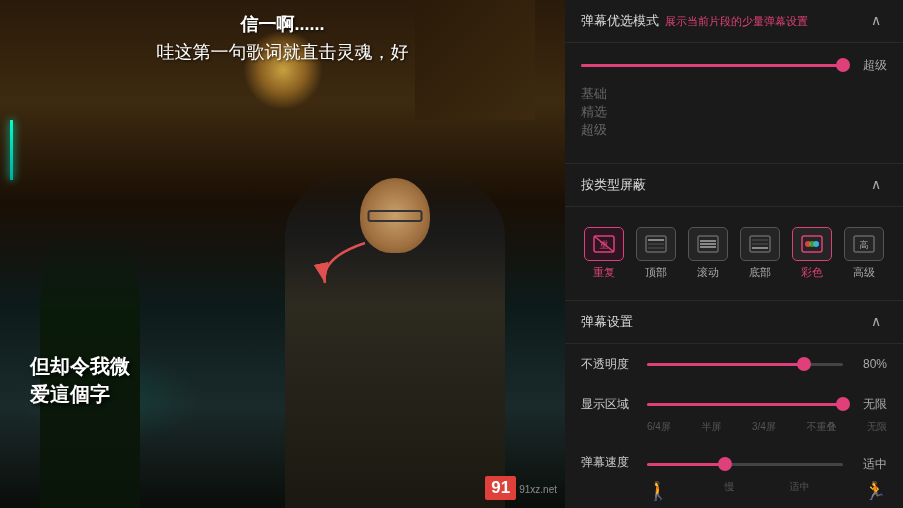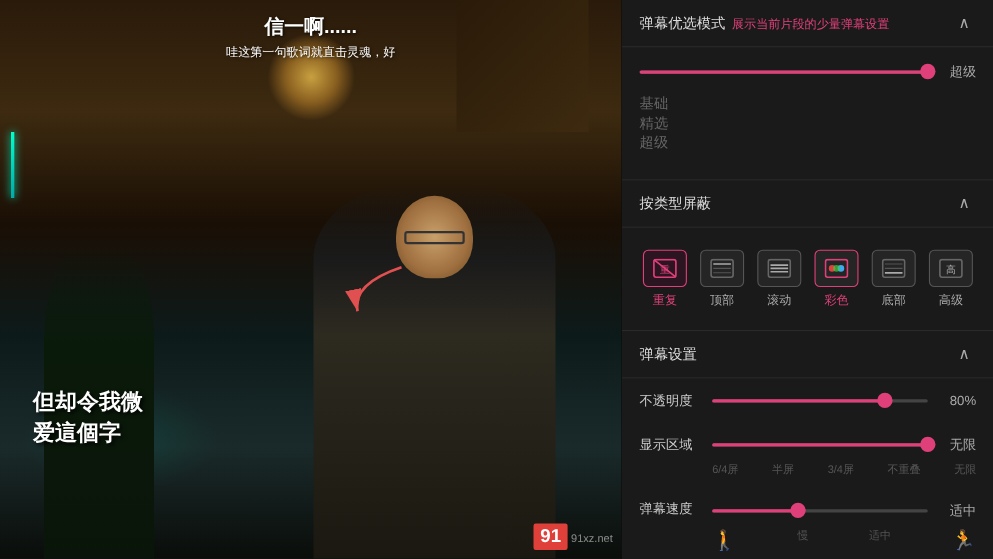--- a/index.html
+++ b/index.html
@@ -138,21 +138,21 @@
       white-space: nowrap;
     }
 
     .subtitle-top .line1 {
       font-size: 18px;
       font-weight: bold;
       display: block;
     }
 
     .subtitle-top .line2 {
-      font-size: 11px;
+      font-size: 18px;
       display: block;
       margin-top: 4px;
     }
 
     .subtitle-bottom {
       position: absolute;
       left: 30px;
       bottom: 100px;
       color: #fff;
       font-size: 20px;
@@ -502,41 +502,41 @@
               <rect x="1" y="1" width="20" height="16" rx="2" fill="none" stroke="#666" stroke-width="1.5"></rect>
               <line x1="3" y1="6" x2="19" y2="6" stroke="#aaa" stroke-width="1.5"></line>
               <line x1="3" y1="9" x2="19" y2="9" stroke="#aaa" stroke-width="1.5"></line>
               <line x1="3" y1="12" x2="19" y2="12" stroke="#aaa" stroke-width="1.5"></line>
             </svg>
           </div>
           <span class="filter-icon-label">滚动</span>
         </div>
 
         <div class="filter-icon-item">
+          <div class="filter-icon-box">
+            <svg width="22" height="18" viewBox="0 0 22 18">
+              <rect x="1" y="1" width="20" height="16" rx="2" fill="none" stroke="#666" stroke-width="1.5"></rect>
+              <line x1="3" y1="5" x2="19" y2="5" stroke="#555" stroke-width="1"></line>
+              <line x1="3" y1="9" x2="19" y2="9" stroke="#555" stroke-width="1"></line>
+              <line x1="3" y1="13" x2="19" y2="13" stroke="#aaa" stroke-width="1.5"></line>
+            </svg>
+          </div>
+          <span class="filter-icon-label">底部</span>
+        </div>
+
+        <div class="filter-icon-item">
           <div class="filter-icon-box active-color">
             <svg width="22" height="18" viewBox="0 0 22 18">
               <rect x="1" y="1" width="20" height="16" rx="2" fill="none" stroke="#e0407a" stroke-width="1.5"></rect>
               <circle cx="7" cy="9" r="3" fill="#e04040"></circle>
               <circle cx="15" cy="9" r="3" fill="#40aaee"></circle>
               <circle cx="11" cy="9" r="3" fill="#40cc40" opacity="0.7"></circle>
             </svg>
           </div>
           <span class="filter-icon-label active">彩色</span>
-        </div>
-
-        <div class="filter-icon-item">
-          <div class="filter-icon-box">
-            <svg width="22" height="18" viewBox="0 0 22 18">
-              <rect x="1" y="1" width="20" height="16" rx="2" fill="none" stroke="#666" stroke-width="1.5"></rect>
-              <line x1="3" y1="5" x2="19" y2="5" stroke="#555" stroke-width="1"></line>
-              <line x1="3" y1="9" x2="19" y2="9" stroke="#555" stroke-width="1"></line>
-              <line x1="3" y1="13" x2="19" y2="13" stroke="#aaa" stroke-width="1.5"></line>
-            </svg>
-          </div>
-          <span class="filter-icon-label">底部</span>
         </div>
 
         <div class="filter-icon-item">
           <div class="filter-icon-box">
             <svg width="22" height="18" viewBox="0 0 22 18">
               <rect x="1" y="1" width="20" height="16" rx="2" fill="none" stroke="#666" stroke-width="1.5"></rect>
               <text x="11" y="13" text-anchor="middle" fill="#aaa" font-size="9">高</text>
             </svg>
           </div>
           <span class="filter-icon-label">高级</span>

